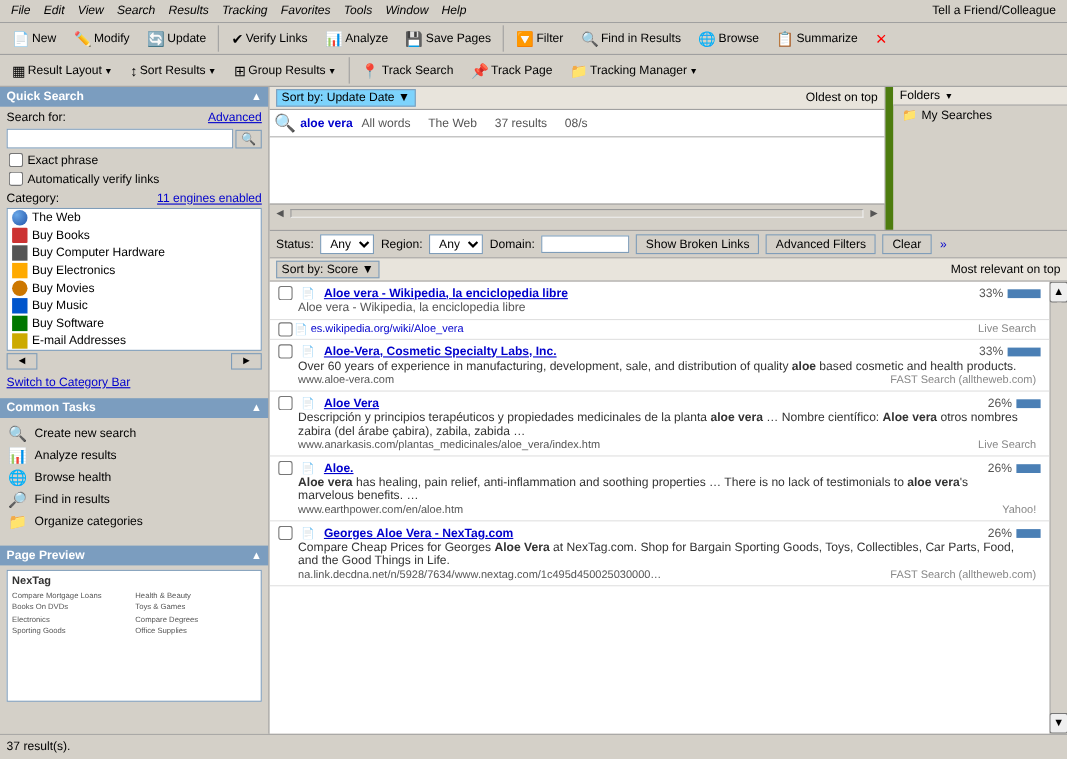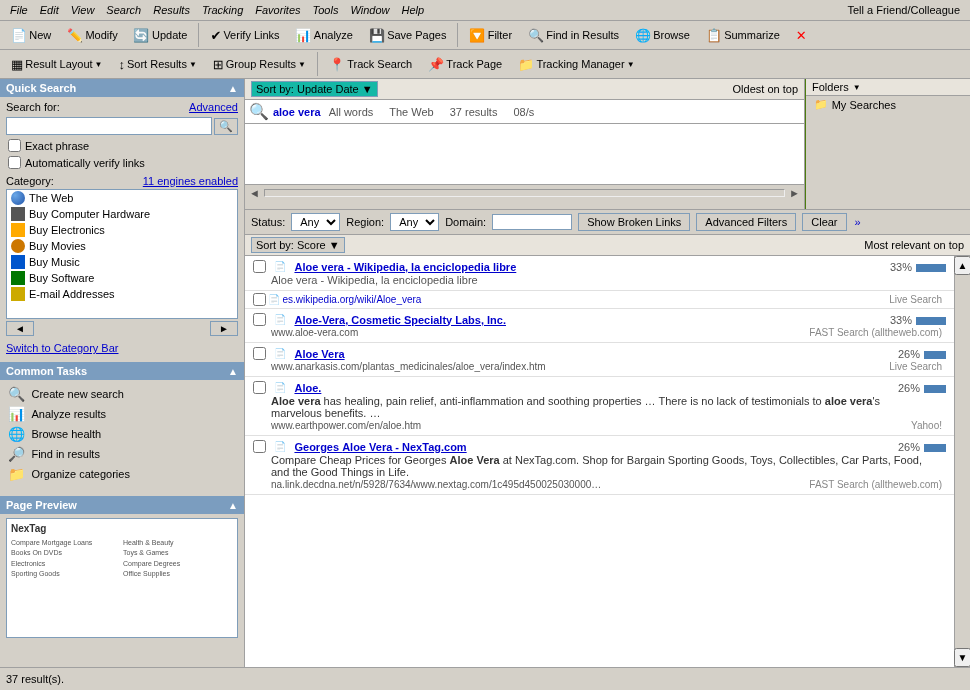--- a/index.html
+++ b/index.html
@@ -55,30 +55,30 @@
     .preview-grid { display: grid; grid-template-columns: 1fr 1fr; gap: 2px; }
     .preview-cell { font-size: 7px; color: #555; }
 
     
     .right-content { flex: 1; display: flex; flex-direction: column; overflow: hidden; }
 
     
     .search-bar-area { display: flex; height: 130px; }
     .results-list-area { flex: 1; border-right: 1px solid #a0a0a0; }
     .results-header { display: flex; align-items: center; background: #e8e4dc; border-bottom: 1px solid #a0a0a0; padding: 2px 6px; gap: 6px; }
-    .sort-select { background: #14b8a6; border: 1px solid #7f9db9; padding: 1px 4px; cursor: pointer; }
+    .sort-select { background: #7dd3fc; border: 1px solid #7f9db9; padding: 1px 4px; cursor: pointer; }
     .search-row { display: flex; align-items: center; padding: 2px 4px; border-bottom: 1px solid #a0a0a0; background: #fff; }
     .search-name { color: #0000cc; font-weight: bold; cursor: pointer; }
     .search-meta { color: #555; padding: 0 8px; }
     .scroll-horiz { height: 16px; border-top: 1px solid #a0a0a0; display: flex; align-items: center; padding: 0 4px; }
     .scrollbar-track { flex: 1; height: 8px; background: #d4d0c8; border: 1px inset; margin: 0 4px; }
     .scroll-arrow { cursor: pointer; color: #555; }
 
     
-    .folders-panel { width: 165px; border-left: 1px solid #4d7c0f; }
+    .folders-panel { width: 165px; border-left: 7px solid #4d7c0f; }
     .folders-header { background: #e8e4dc; border-bottom: 1px solid #a0a0a0; padding: 2px 6px; display: flex; align-items: center; gap: 4px; cursor: pointer; }
     .folder-item { display: flex; align-items: center; gap: 4px; padding: 2px 8px; cursor: pointer; }
     .folder-icon { color: #ffcc00; }
 
     
     .filter-bar { background: #d4d0c8; border-bottom: 1px solid #a0a0a0; border-top: 1px solid #a0a0a0; padding: 3px 6px; display: flex; align-items: center; gap: 6px; }
     .filter-label { color: #000; }
     .filter-select { background: #fff; border: 1px solid #7f9db9; padding: 1px 4px; }
     .filter-btn { border: 1px solid #7f9db9; background: #d4d0c8; padding: 2px 8px; cursor: pointer; }
 
@@ -232,20 +232,24 @@
       <span>Automatically verify links</span>
     </div>
     <div class="category-header">
       <span>Category:</span>
       <span class="engines-link">11 engines enabled</span>
     </div>
     <div class="category-list">
       <div class="cat-item">
         <span class="globe-icon"></span>
         <span>The Web</span>
+      </div>
+      <div class="cat-item">
+        <span style="display:inline-block;width:14px;height:14px;background:#cc3333;border-radius:1px;"></span>
+        <span>Buy Books</span>
       </div>
       <div class="cat-item">
         <span style="display:inline-block;width:14px;height:14px;background:#555;"></span>
         <span>Buy Computer Hardware</span>
       </div>
       <div class="cat-item">
         <span style="display:inline-block;width:14px;height:14px;background:#ffaa00;"></span>
         <span>Buy Electronics</span>
       </div>
       <div class="cat-item">
@@ -409,33 +413,35 @@
           </div>
         </div>
 
         <div class="result-item">
           <div class="result-title-row">
             <input type="checkbox" class="result-checkbox" style="">
             <span style="color:#555;font-size:10px;margin-right:2px;">📄</span>
             <span class="result-title-link"><strong>Aloe-Vera</strong>, Cosmetic Specialty Labs, Inc.</span>
             <span class="result-percent">33%<span style="display:inline-block;width:30px;height:8px;background:#4a7fb5;margin-left:4px;vertical-align:middle;"></span></span>
           </div>
+          <div class="result-desc">Over 60 years of experience in manufacturing, development, sale, and distribution of quality <strong>aloe</strong> based cosmetic and health products.</div>
           <div style="display:flex;align-items:center;">
             <span class="result-url">www.aloe-vera.com</span>
             <span style="margin-left:auto;color:#888;font-size:10px;padding-right:4px;">FAST Search (alltheweb.com)</span>
           </div>
         </div>
 
         <div class="result-item">
           <div class="result-title-row">
             <input type="checkbox" class="result-checkbox" style="">
             <span style="color:#555;font-size:10px;margin-right:2px;">📄</span>
             <span class="result-title-link"><strong>Aloe Vera</strong></span>
             <span class="result-percent">26%<span style="display:inline-block;width:22px;height:8px;background:#4a7fb5;margin-left:4px;vertical-align:middle;"></span></span>
           </div>
+          <div class="result-desc">Descripción y principios terapéuticos y propiedades medicinales de la planta <strong>aloe vera</strong> … Nombre científico: <strong>Aloe vera</strong> otros nombres zabira (del árabe çabira), zabila, zabida …</div>
           <div style="display:flex;align-items:flex-start;">
             <span class="result-url">www.anarkasis.com/plantas_medicinales/aloe_vera/index.htm</span>
             <span style="margin-left:auto;color:#888;font-size:10px;padding-right:4px;">Live Search</span>
           </div>
         </div>
 
         <div class="result-item">
           <div class="result-title-row">
             <input type="checkbox" class="result-checkbox" style="">
             <span style="color:#555;font-size:10px;margin-right:2px;">📄</span>

